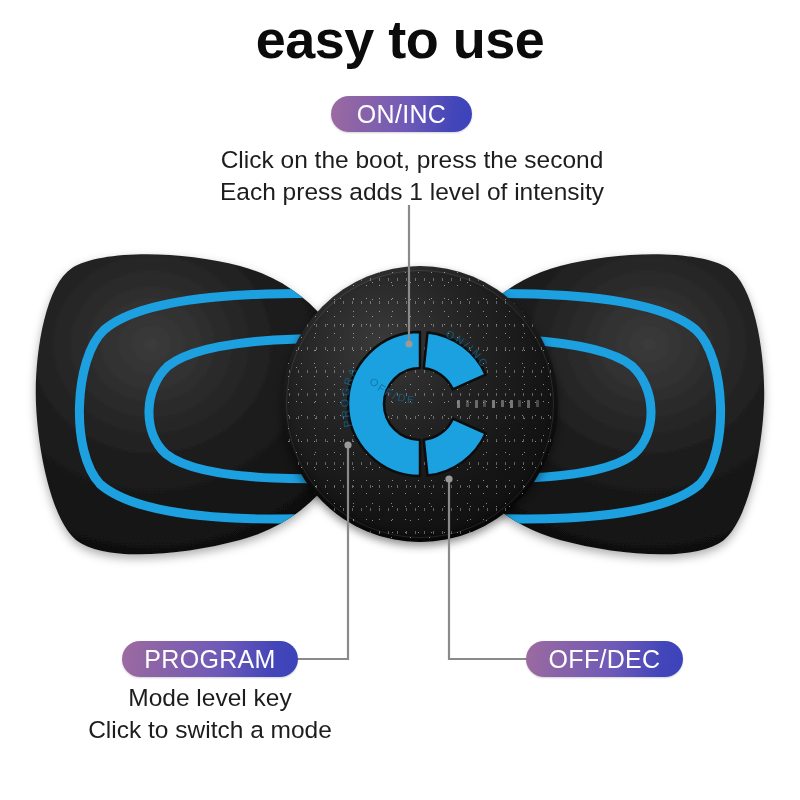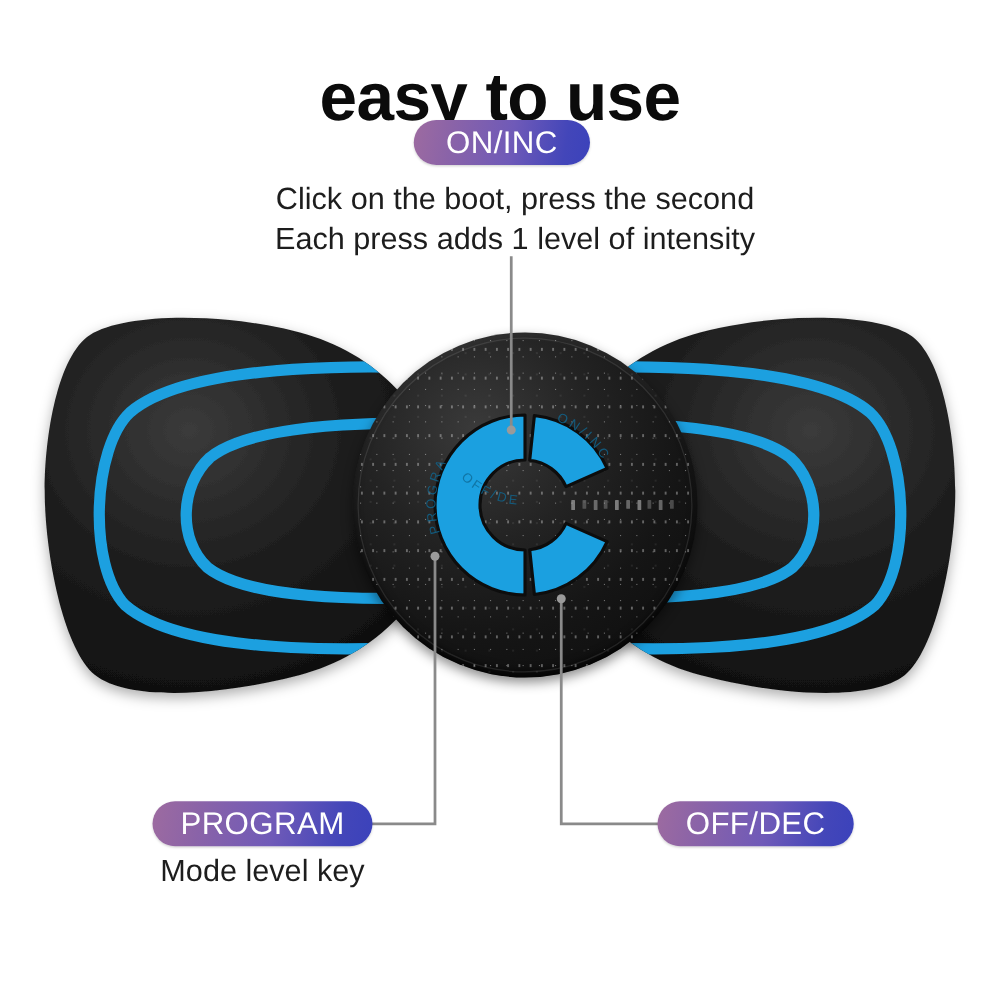--- a/index.html
+++ b/index.html
@@ -24,21 +24,20 @@
     position: absolute;
     top: 8px;
     left: 0;
     width: 800px;
     text-align: center;
     font-size: 54px;
     font-weight: 700;
     letter-spacing: -0.5px;
     color: #0b0b0b;
     font-family: "Liberation Sans", sans-serif;
-    margin-top: 39px;
   }
 
   
   .badge {
     position: absolute;
     height: 36px;
     border-radius: 18px;
     background: linear-gradient(100deg, #9d6ba0 0%, #8a63a8 22%, #6f5ab8 55%, #4346b9 85%, #3b42bb 100%);
     color: #ffffff;
     display: flex;
@@ -294,16 +293,17 @@
   <div class="badge" id="badge-program">PROGRAM</div>
   <div class="badge" id="badge-off-dec">OFF/DEC</div>
 
   <div class="caption" id="caption-on-inc">
     <div>Click on the boot, press the second</div>
     <div>Each press adds 1 level of intensity</div>
   </div>
 
   <div class="caption" id="caption-program">
     <div>Mode level key</div>
+    <div>Click to switch a mode</div>
   </div>
 
 
 </div>
 
 </body></html>

